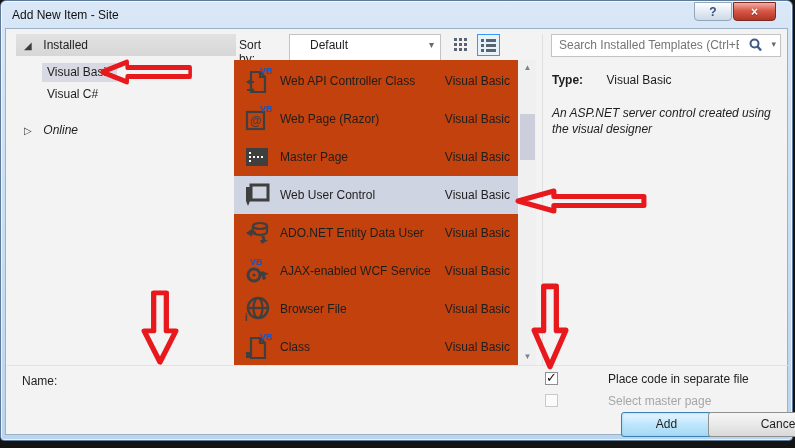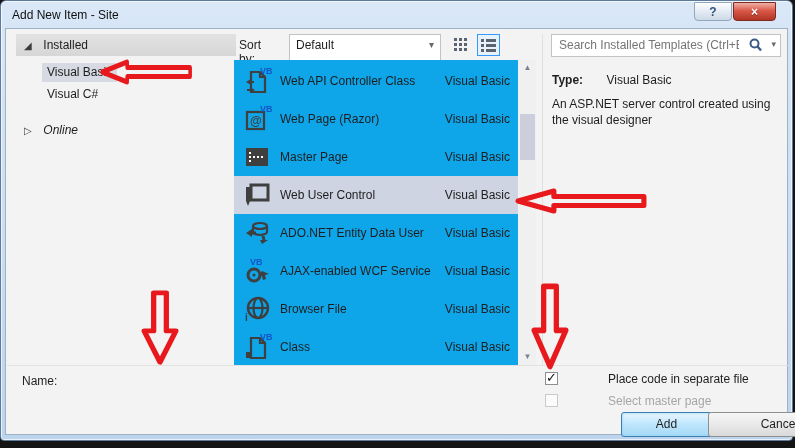--- a/index.html
+++ b/index.html
@@ -17,46 +17,46 @@
   
   .tree-header{position:absolute;left:10px;top:5px;width:220px;height:22px;background:linear-gradient(#e2e2e2,#d7d7d7);line-height:22px;}
   .tw{display:inline-block;width:10px;margin:0 6px 0 8px;color:#3c3c3c;font-size:10px;}
   .tree-item{position:absolute;left:36px;height:19px;line-height:19px;padding:0 5px;}
   .ti-vb{top:34px;background:#d7dae2;}
   .ti-cs{top:56px;}
   .tree-online{position:absolute;left:10px;top:92px;height:19px;line-height:19px;font-style:italic;}
   
   .sortbar{position:absolute;left:228px;top:5px;height:24px;}
   .sort-label{position:absolute;left:5px;top:4px;}
-  .sort-dd{position:absolute;left:55px;top:0;width:152px;height:32px;background:#fff;border:1px solid #c3c3c3;box-sizing:border-box;line-height:20px;padding-left:6px;}
+  .sort-dd{position:absolute;left:55px;top:0;width:152px;height:32px;background:#fff;border:1px solid #c3c3c3;box-sizing:border-box;line-height:20px;padding-left:20px;}
   .sort-caret{position:absolute;right:6px;top:0;color:#6a6a6a;font-size:10px;}
   .viewbtn{position:absolute;top:0;width:23px;height:22px;box-sizing:border-box;border:1px solid transparent;}
   .vb-tiles{left:216px;}
   .vb-list{left:243px;border:1px solid #3399ff;background:#e7f2fb;}
   .viewbtn svg{display:block;margin:3px auto;}
   
-  .list{position:absolute;left:228px;top:31px;width:284px;height:305px;background:#0ea5e9;overflow:hidden;}
+  .list{position:absolute;left:228px;top:31px;width:284px;height:305px;background:#c2410c;overflow:hidden;}
   .row{position:absolute;left:0;width:100%;height:38px;}
   .row.selected{background:#cfd4e2;}
   .row .ticon{position:absolute;left:8px;top:4px;width:30px;height:30px;}
   .row .tname{position:absolute;left:46px;top:12px;white-space:nowrap;}
   .row .tlang{position:absolute;right:8px;top:12px;}
   
   .sbar{position:absolute;left:513px;top:31px;width:17px;height:305px;background:#f0f0f0;}
   .sarrow{position:absolute;left:0;width:17px;height:16px;text-align:center;color:#7b8290;font-size:8px;line-height:16px;}
   .sthumb{position:absolute;left:1px;top:54px;width:15px;height:46px;background:#cdcedb;}
   .vdiv{position:absolute;left:536px;top:5px;width:1px;height:331px;background:#e0e0e0;}
   
   .search{position:absolute;left:545px;top:5px;width:230px;height:23px;background:#fff;border:1px solid #c3c3c3;box-sizing:border-box;}
   .search input{position:absolute;left:5px;top:2px;width:180px;border:none;outline:none;font:12px "Liberation Sans",sans-serif;color:#7a7a7a;background:transparent;}
   .mag{position:absolute;right:18px;top:3px;}
   .scaret{position:absolute;right:4px;top:4px;color:#6a6a6a;font-size:9px;}
   .type-line{position:absolute;left:546px;top:44px;}
   .type-line b{margin-right:20px;}
-  .desc{position:absolute;left:546px;top:67px;width:238px;line-height:16px;}
+  .desc{position:absolute;left:546px;top:76px;width:238px;line-height:16px;font-style:italic;}
   
   .hdiv{position:absolute;left:1px;top:336px;width:781px;height:1px;background:#e2e2e2;}
   .name-label{position:absolute;left:16px;top:345px;}
   .name-input{position:absolute;left:131px;top:339px;width:378px;height:23px;border:1px solid #3399ff;background:#fff;box-sizing:border-box;font:12px "Liberation Sans",sans-serif;padding:0 5px;color:#000;outline:none;}
   .cb{position:absolute;width:13px;height:13px;background:#fff;border:1px solid #8e8e8e;box-sizing:border-box;}
   .cb1{left:539px;top:343px;}
   .cb2{left:539px;top:365px;border-color:#c9c9c9;background:#fbfbfb;}
   .cb .chk{position:absolute;left:0px;top:-3px;font-size:13px;font-weight:bold;color:#111;}
   .cblab{position:absolute;left:558px;margin-left:44px;}
   .cblab1{top:343px;}

